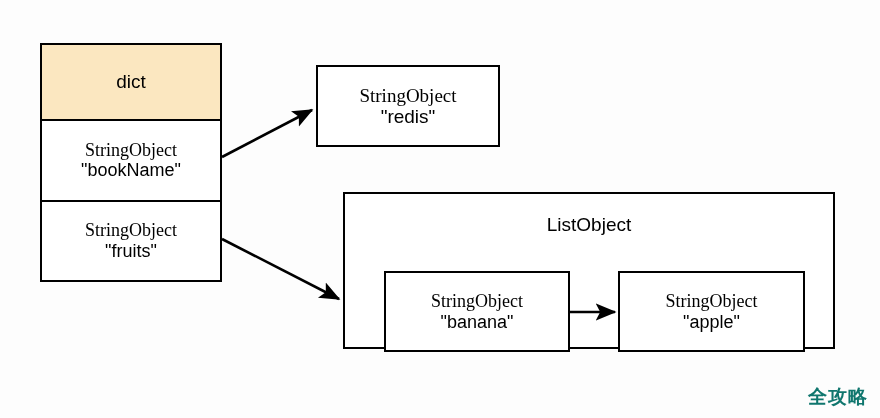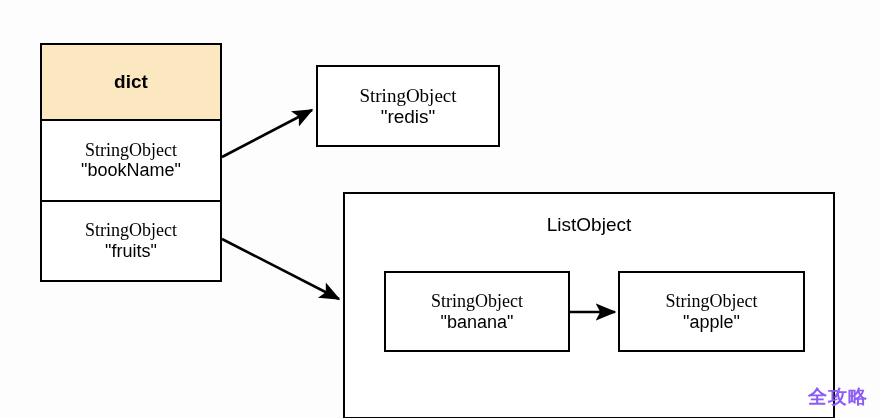--- a/index.html
+++ b/index.html
@@ -50,21 +50,21 @@
   }
   #dict-header {
     height: 74px;
     flex: 0 0 74px;
     background: #fbe7c0;
     border-bottom: 2px solid #000000;
     display: flex;
     align-items: center;
     justify-content: center;
     font-size: 19px;
-    font-weight: bold;
+    font-weight: normal;
     color: #000000;
   }
   .dict-row {
     flex: 1 1 0;
     border-bottom: 2px solid #000000;
     display: flex;
     flex-direction: column;
     align-items: center;
     justify-content: center;
     text-align: center;
@@ -81,21 +81,21 @@
     left: 316px;
     top: 65px;
     width: 184px;
     height: 82px;
     font-size: 19px;
   }
   #list-object {
     left: 343px;
     top: 192px;
     width: 492px;
-    height: 227px;
+    height: 157px;
     flex-direction: column;
     align-items: center;
     justify-content: flex-start;
   }
   #list-object-label {
     margin-top: 20px;
     font-size: 19px;
     color: #000000;
   }
   #banana-node {
@@ -125,21 +125,21 @@
     pointer-events: none;
   }
 
   
   #watermark {
     position: absolute;
     right: 12px;
     bottom: 8px;
     font-size: 19px;
     font-weight: bold;
-    color: #8b5cf6;
+    color: #0f766e;
     letter-spacing: 1px;
     font-family: "DejaVu Sans", sans-serif;
   }
 </style>
 </head>
 <body>
 
 <div id="canvas">
 
   <div id="dict-table">

